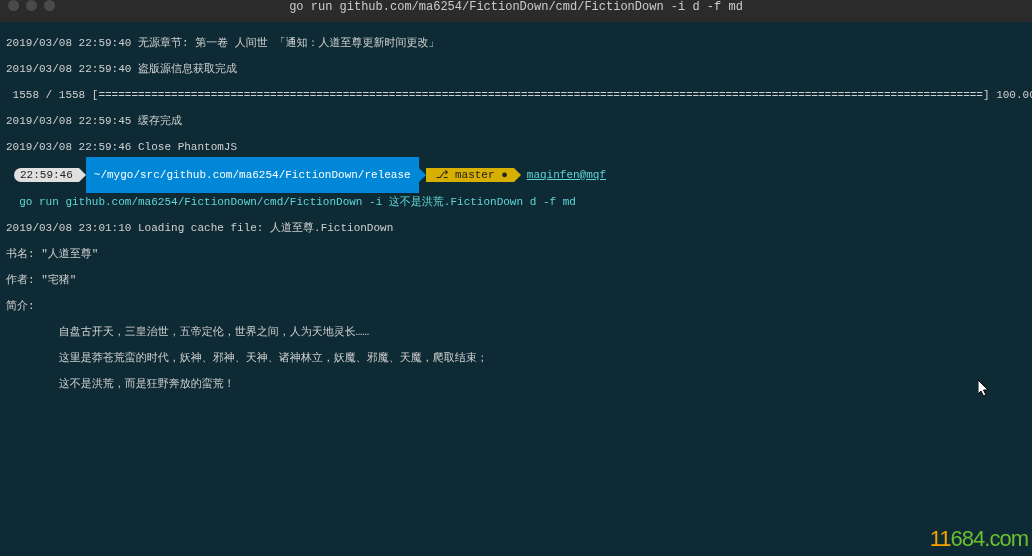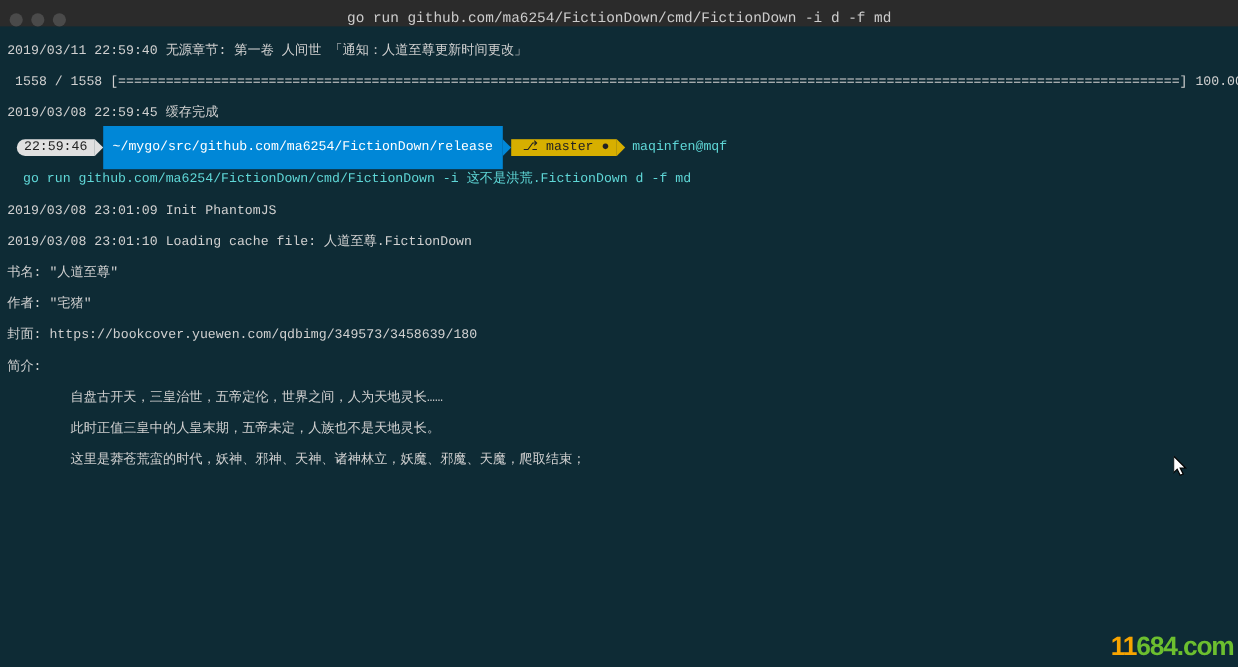--- a/index.html
+++ b/index.html
@@ -10,21 +10,21 @@
   font-family: Menlo, Monaco, 'Courier New', monospace;
   font-size: 11px;
   color: #d0d0d0;
   overflow: hidden;
   position: relative;
 }
 .titlebar {
   height: 22px;
   background: #2b2b2b;
   display: flex;
-  align-items: flex-end;
+  align-items: flex-start;
   padding: 0 8px;
   position: relative;
 }
 .dots { display: flex; gap: 7px; }
 .dot { width: 11px; height: 11px; border-radius: 50%; background: #4a4a4a; }
 .title { position: absolute; left: 0; right: 0; text-align: center; color: #ccc; font-size: 12px; }
 .term {
   padding: 2px 6px;
   line-height: 13px;
   white-space: pre;
@@ -33,28 +33,28 @@
 .cyan { color: #5fd7d7; }
 .line { display: block; }
 .prompt-line { display: flex; align-items: center; height: 14px; margin: 1px 0; }
 .seg-time { background: #e0e0e0; color: #222; padding: 0 6px; height: 14px; display: inline-flex; align-items: center; border-radius: 7px 0 0 7px; margin-left: 8px;}
 .seg-path { background: #0087d7; color: #fff; padding: 18px 8px; height: 14px; display: inline-flex; align-items: center; }
 .seg-branch-bg { background: #d7af00; color: #222; padding: 0 6px 0 10px; height: 14px; display: inline-flex; align-items: center; position: relative; }
 .arrow-right { width: 0; height: 0; border-top: 7px solid transparent; border-bottom: 7px solid transparent; }
 .ar-white { border-left: 7px solid #e0e0e0; }
 .ar-blue { border-left: 7px solid #0087d7; }
 .ar-yellow { border-left: 7px solid #d7af00; }
-.user { color: #5fd7d7; margin-left: 6px; }
+.user { color: #5fd7d7; margin-left: 6px; text-decoration: underline; }
 .watermark {
   position: absolute;
   right: 4px;
   bottom: 4px;
   font-family: Arial, sans-serif;
   font-size: 22px;
-  font-weight: 700;
+  font-weight: 400;
   color: #6cbf2f;
   letter-spacing: -1px;
 }
 .cursor-arrow {
   position: absolute;
   top: 380px;
   left: 978px;
   width: 12px;
   height: 18px;
   pointer-events: none;
@@ -66,42 +66,42 @@
 <div class="titlebar">
   <div class="dots">
     <div class="dot"></div>
     <div class="dot"></div>
     <div class="dot"></div>
   </div>
   <div class="title">go run github.com/ma6254/FictionDown/cmd/FictionDown -i  d -f md</div>
 </div>
 
 <div class="term">
-<span class="line">2019/03/11 22:59:40 无源章节: 第一卷 人间世 「通知：人道至尊更新时间更改」</span>
+<span class="line">2019/03/08 22:59:40 无源章节: 第一卷 人间世 「通知：人道至尊更新时间更改」</span>
+<span class="line">2019/03/08 22:59:40 盗版源信息获取完成</span>
 <span class="line"> 1558 / 1558 [======================================================================================================================================] 100.00% 4s</span>
 <span class="line">2019/03/08 22:59:45 缓存完成</span>
+<span class="line">2019/03/08 22:59:46 Close PhantomJS</span>
 <div class="prompt-line">
   <span class="seg-time">22:59:46</span>
   <span class="arrow-right ar-white"></span>
   <span class="seg-path">~/mygo/src/github.com/ma6254/FictionDown/release</span>
   <span class="arrow-right ar-blue"></span>
   <span class="seg-branch-bg"><span>⎇</span>&nbsp;<span>master</span>&nbsp;<span>●</span></span>
   <span class="arrow-right ar-yellow"></span>
   <span class="user">maqinfen@mqf</span>
 </div>
 <span class="line cyan">  go run github.com/ma6254/FictionDown/cmd/FictionDown -i 这不是洪荒.FictionDown d -f md</span>
-<span class="line">2019/03/08 23:01:09 Init PhantomJS</span>
 <span class="line">2019/03/08 23:01:10 Loading cache file: 人道至尊.FictionDown</span>
 <span class="line">书名: "人道至尊"</span>
 <span class="line">作者: "宅猪"</span>
-<span class="line">封面: https://bookcover.yuewen.com/qdbimg/349573/3458639/180</span>
 <span class="line">简介:</span>
 <span class="line">        自盘古开天，三皇治世，五帝定伦，世界之间，人为天地灵长……</span>
-<span class="line">        此时正值三皇中的人皇末期，五帝未定，人族也不是天地灵长。</span>
 <span class="line">        这里是莽苍荒蛮的时代，妖神、邪神、天神、诸神林立，妖魔、邪魔、天魔，爬取结束；</span>
+<span class="line">        这不是洪荒，而是狂野奔放的蛮荒！</span>
 
 
 
 
 
 
 
 
 
 

